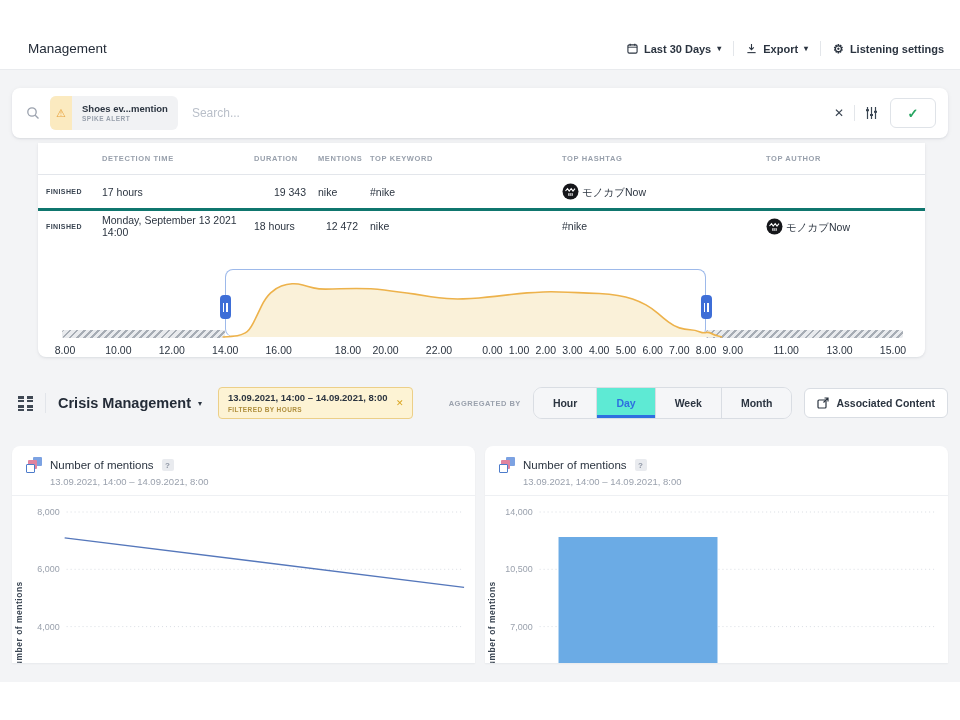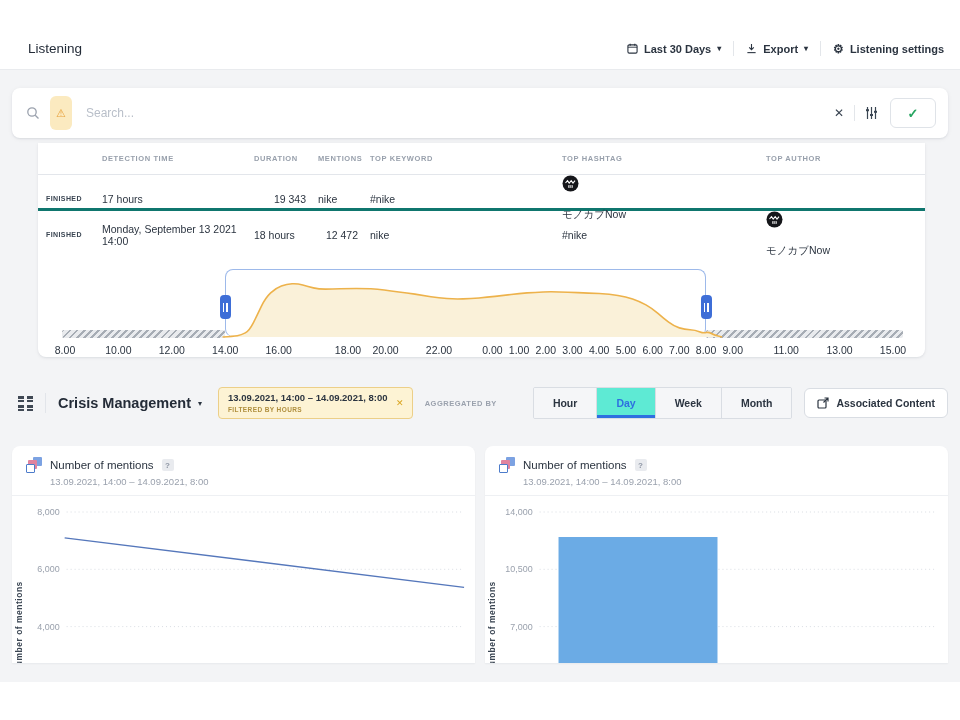--- a/index.html
+++ b/index.html
@@ -46,21 +46,21 @@
   .alerts-panel{position:relative;z-index:1;margin:5px 35px 0 38px;background:#fff;border-radius:0 0 8px 8px;
     box-shadow:0 1px 2px rgba(20,30,50,.06),0 1px 4px rgba(20,30,50,.05);height:214px;}
   .t-row{display:grid;grid-template-columns:50px 146px 58px 46px 186px 198px 1fr;column-gap:6px;
     align-items:center;padding:0 10px 0 8px;}
   .t-head{height:32px;border-bottom:1px solid #e3e6eb;}
   .t-head .t-cell{font-size:7.5px;font-weight:700;color:#98a0ac;letter-spacing:.6px;}
   .t-data{height:33px;font-size:10.5px;color:#2b3440;}
   .t-data + .t-data{border-top:3px solid #0f766e;}
   .t-status{font-size:7px;font-weight:700;letter-spacing:.4px;color:#3a4552;}
   .t-num{text-align:right;padding-right:6px;}
-  .t-author{display:flex;align-items:flex-start;gap:16px;flex-direction:column;}
+  .t-author{display:flex;align-items:flex-end;gap:3px;}
 
   
   .timeline{position:relative;margin:17px 0 0 22px;width:845px;height:100px;}
   .tl-hatch{position:absolute;top:72px;height:8px;border-radius:2px;
     background:repeating-linear-gradient(135deg,#a7adb5 0 2px,#e9ebee 2px 5px);}
   .tl-selection{position:absolute;top:11px;height:68px;border:1px solid #9db9ea;border-radius:8px;
     border-bottom:1px dotted #8fb0e8;background:transparent;}
   .tl-svg{position:absolute;left:0;top:0;}
   .tl-handle{position:absolute;top:37px;width:11px;height:24px;background:#3e6ed7;border-radius:4px;
     cursor:ew-resize;display:flex;align-items:center;justify-content:center;gap:2px;z-index:3;border:none;padding:0;}
@@ -77,21 +77,21 @@
   .crisis-title-btn{display:flex;align-items:center;gap:7px;background:none;border:none;padding:0;cursor:pointer;font-family:inherit;}
   .crisis-title{font-size:14.5px;font-weight:600;color:#242c38;}
   .filter-chip{position:relative;margin-left:16px;background:#fdf3d4;border:1px solid #eccf88;border-radius:4px;
     padding:4px 24px 4px 9px;}
   .fc-range{font-size:9.5px;font-weight:700;color:#2b3440;line-height:1.3;}
   .fc-label{font-size:6.5px;font-weight:700;color:#b08f3e;letter-spacing:.4px;line-height:1.4;}
   .fc-close{position:absolute;right:6px;top:50%;transform:translateY(-50%);background:none;border:none;cursor:pointer;
     color:#d9a41f;font-size:9px;padding:2px;}
   .crisis-right{display:flex;align-items:center;}
   .agg-label{font-size:7.5px;font-weight:700;color:#9aa1ad;letter-spacing:.5px;margin-right:12px;}
-  .seg-group{display:flex;border:1px solid #d9dde3;border-radius:2px;overflow:hidden;background:#f5f6f8;margin-left:24px;}
+  .seg-group{display:flex;border:1px solid #d9dde3;border-radius:9px;overflow:hidden;background:#f5f6f8;}
   .seg-tab{height:30px;padding:0 19px;display:flex;align-items:center;background:#f5f6f8;border:none;cursor:pointer;
     font-family:inherit;font-size:10.5px;font-weight:700;color:#2b3440;}
   .seg-tab + .seg-tab{border-left:1px solid #d9dde3;}
   .seg-tab.active{background:#5eead4;color:#2e6fe0;box-shadow:inset 0 -3px 0 #2e6fe0;}
   .assoc-btn{margin-left:12px;height:30px;display:flex;align-items:center;gap:7px;background:#fff;
     border:1px solid #d9dde3;border-radius:6px;padding:0 12px;cursor:pointer;
     font-family:inherit;font-size:10.5px;font-weight:700;color:#2b3440;}
 
   
   .cards-row{display:flex;gap:10px;margin:27px 12px 0;}
@@ -105,21 +105,21 @@
   .mentions-icon .sq-f{position:absolute;left:0;bottom:0;width:9px;height:9px;background:#fff;border:1.5px solid #4d7ccb;border-radius:1px;}
   .card-title{font-size:11.5px;font-weight:500;color:#2b3440;}
   .help-badge{width:12px;height:12px;background:#e9ebef;border-radius:2px;display:flex;align-items:center;
     justify-content:center;font-size:8px;font-weight:700;color:#8d95a3;border:none;padding:0;cursor:pointer;}
   .card-sub{margin:3px 0 0 24px;font-size:9.5px;color:#9aa1ad;}
 </style>
 </head>
 <body>
 
 <div class="topbar">
-  <div class="page-title">Listening</div>
+  <div class="page-title">Management</div>
   <div class="topbar-right">
     <button class="tb-item">
       <span>
         <svg width="11" height="11" viewBox="0 0 12 12">
             <rect x="1" y="2" width="10" height="9" rx="1.5" fill="none" stroke="#2b3440" stroke-width="1.2"></rect>
             <line x1="3.5" y1="0.8" x2="3.5" y2="3" stroke="#2b3440" stroke-width="1.2"></line>
             <line x1="8.5" y1="0.8" x2="8.5" y2="3" stroke="#2b3440" stroke-width="1.2"></line>
             <line x1="1" y1="4.6" x2="11" y2="4.6" stroke="#2b3440" stroke-width="1"></line>
           </svg>
       </span>
@@ -149,20 +149,24 @@
 
   <div class="search-bar">
     <span>
       <svg width="14" height="14" viewBox="0 0 14 14">
           <circle cx="6" cy="6" r="4.2" fill="none" stroke="#9aa1ad" stroke-width="1.3"></circle>
           <line x1="9.2" y1="9.2" x2="12.5" y2="12.5" stroke="#9aa1ad" stroke-width="1.3"></line>
         </svg>
     </span>
     <button class="alert-chip">
       <span class="chip-warn">⚠</span>
+      <span class="chip-text">
+        <span class="chip-title">Shoes ev...mention</span>
+        <span class="chip-sub">SPIKE ALERT</span>
+      </span>
     </button>
     <input class="search-input" placeholder="Search..." style="">
     <button class="icon-btn">
       <span class="clear-glyph">✕</span>
     </button>
     <div class="v-divider"></div>
     <button class="icon-btn">
       <span>
         <svg width="13" height="14" viewBox="0 0 13 14">
             <line x1="2.5" y1="1" x2="2.5" y2="13" stroke="#3a4552" stroke-width="1.2"></line>

